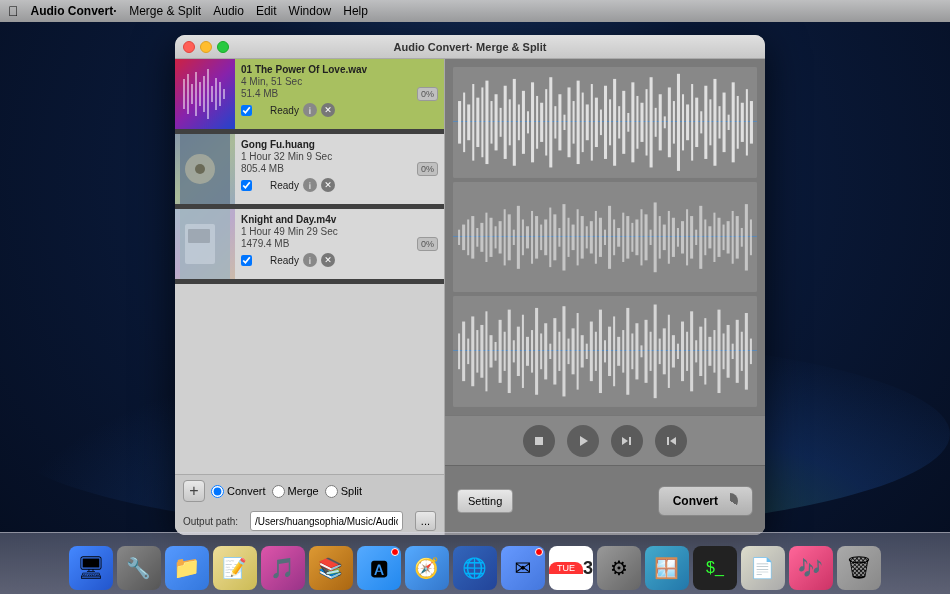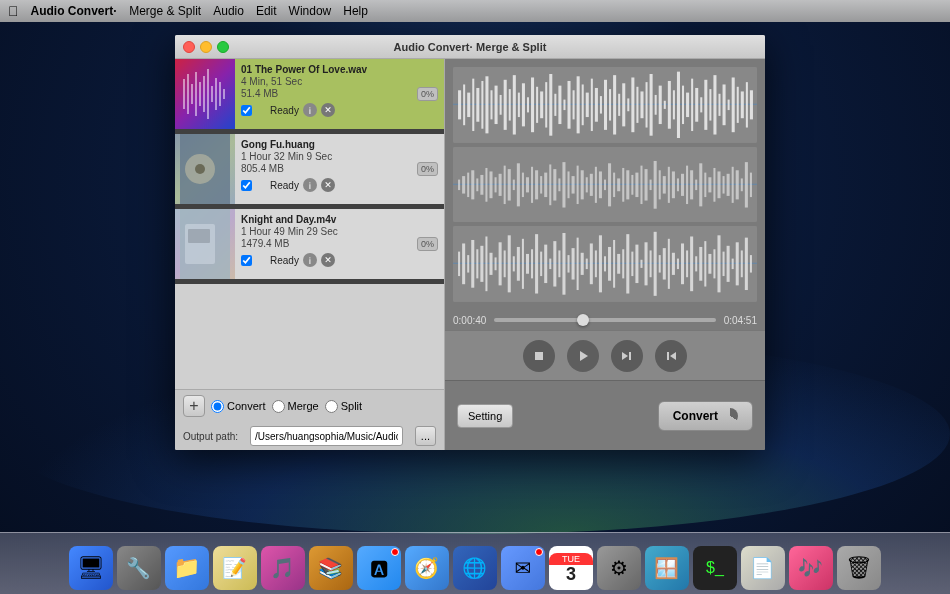--- a/index.html
+++ b/index.html
@@ -69,23 +69,23 @@
     .menu-item-bold {
       font-weight: bold;
     }
 
     
     .app-window {
       position: absolute;
       top: 35px;
       left: 175px;
       width: 590px;
-      height: 415px;
+      height: 500px;
       background: #c8c8c8;
-      border-radius: 2px;
+      border-radius: 10px;
       box-shadow: 0 10px 40px rgba(0,0,0,0.7);
       overflow: hidden;
     }
 
     
     .title-bar {
       height: 24px;
       background: linear-gradient(to bottom, #e0e0e0, #c8c8c8);
       display: flex;
       align-items: center;
@@ -827,27 +827,20 @@
                 <rect x="275" y="28" width="2" height="9"></rect>
                 <rect x="279" y="14" width="3" height="37"></rect>
                 <rect x="284" y="21" width="2" height="23"></rect>
                 <rect x="288" y="10" width="3" height="45"></rect>
                 <rect x="293" y="25" width="2" height="15"></rect>
               </g>
             </svg>
           </div>
         </div>
 
-        <div class="timeline">
-          <span class="time-label">0:00:40</span>
-          <div class="timeline-slider">
-            <div class="timeline-thumb"></div>
-          </div>
-          <span class="time-label">0:04:51</span>
-        </div>
 
         <div class="playback-controls">
           <button class="ctrl-btn">
             <svg width="10" height="10" viewBox="0 0 10 10">
                 <rect x="1" y="1" width="8" height="8" fill="#ccc"></rect>
               </svg>
           </button>
           <button class="ctrl-btn ctrl-btn-play">
             <svg width="12" height="12" viewBox="0 0 12 12">
                 <polygon points="3,1 11,6 3,11" fill="#ccc"></polygon>
@@ -915,21 +908,21 @@
 
     <div class="dock-item" style="background:linear-gradient(135deg,#3366bb,#224499);border-radius:8px;">
       <span style="font-size:20px;">🌐</span>
     </div>
 
     <div class="dock-item" style="background:linear-gradient(135deg,#6699ff,#4477dd);border-radius:8px;position:relative;">
       <span style="font-size:20px;">✉</span>
       <div class="dock-badge"></div>
     </div>
 
-    <div class="dock-item" style="background:white;border-radius:8px;font-size:11px;display:flex;flex-direction:column;align-items:center;justify-content:center;">
+    <div class="dock-item" style="background:white;border-radius:8px;font-size:11px;display:flex;flex-direction:row;align-items:center;justify-content:center;">
       <div style="background:#ff3333;width:44px;height:12px;border-radius:8px 8px 0 0;display:flex;align-items:center;justify-content:center;font-size:9px;color:white;">TUE</div>
       <div style="font-size:18px;font-weight:bold;color:#222;line-height:1;">3</div>
     </div>
 
     <div class="dock-item" style="background:linear-gradient(135deg,#999,#666);border-radius:8px;">
       <span style="font-size:20px;">⚙</span>
     </div>
 
     <div class="dock-item" style="background:linear-gradient(135deg,#44aacc,#2277aa);border-radius:8px;">
       <span style="font-size:20px;">🪟</span>

